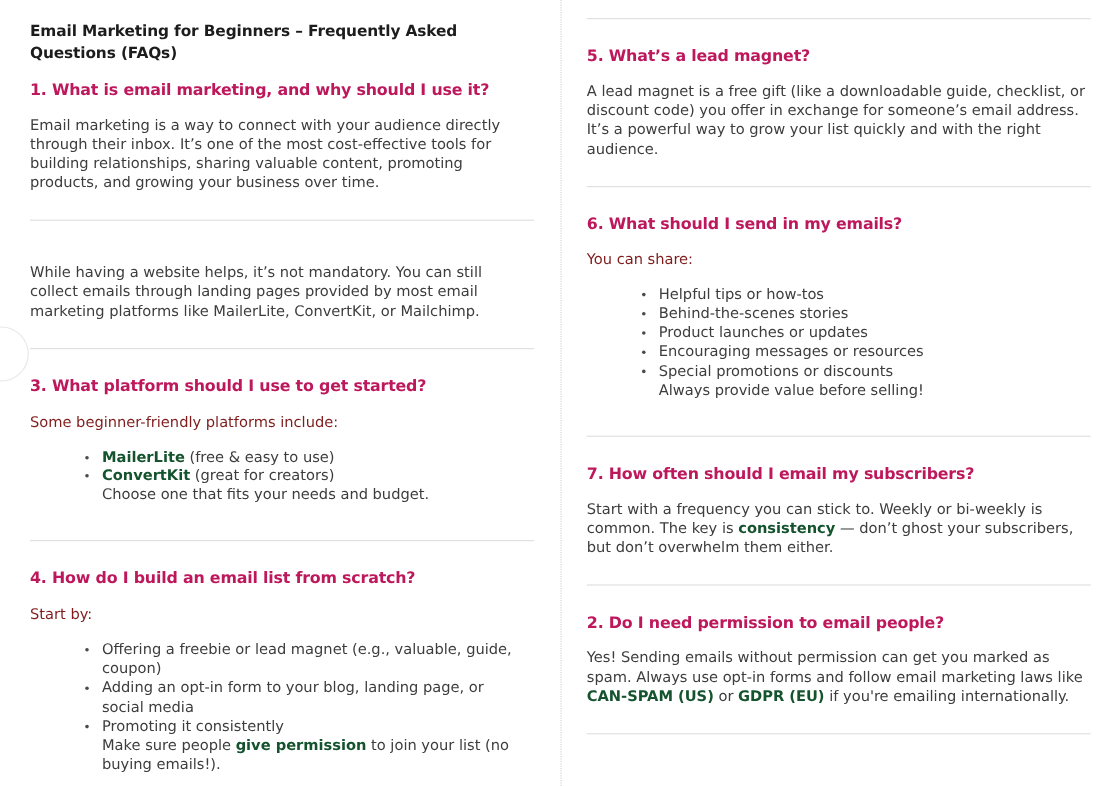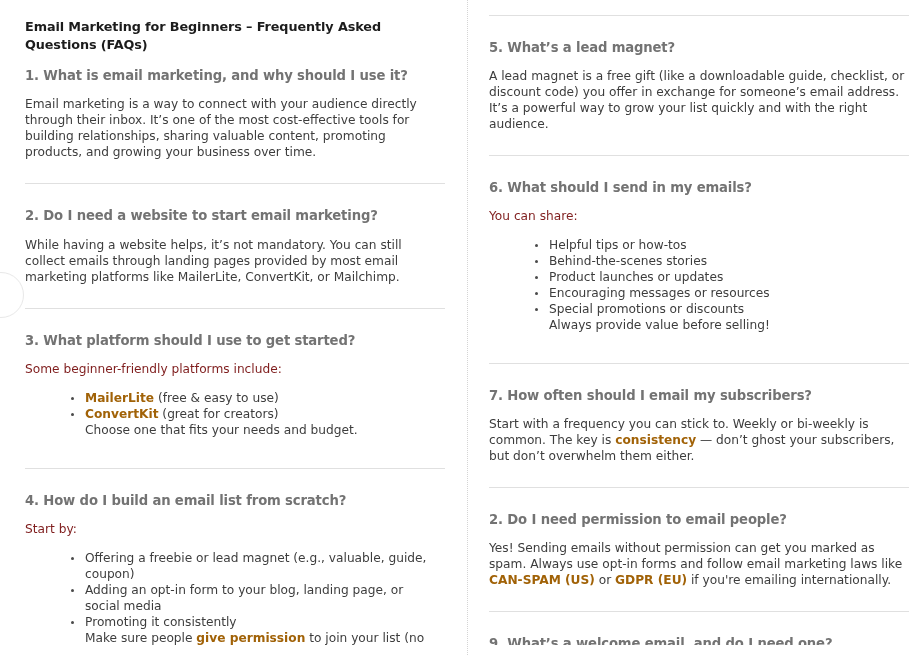--- a/index.html
+++ b/index.html
@@ -64,21 +64,21 @@
     color: #1c1c1c;
     line-height: 1.38;
     letter-spacing: -0.1px;
     margin: 0;
     padding-top: 18px;
   }
 
   h2.q {
     font-size: 13.2px;
     font-weight: bold;
-    color: #737373;
+    color: #be185d;
     line-height: 1.3;
     letter-spacing: -0.15px;
     margin: 0;
   }
 
   p.a {
     font-size: 12.2px;
     line-height: 1.31;
     color: #3d3d3d;
     margin: 0;
@@ -113,21 +113,21 @@
     background: #4a4a4a;
     border-radius: 50%;
   }
   ul.blist li.nobullet {
     padding-left: 16px;
   }
   ul.blist li.nobullet::before {
     display: none;
   }
 
-  b, strong { color: #a16207; font-weight: bold; }
+  b, strong { color: #14532d; font-weight: bold; }
 
   hr.sep {
     border: none;
     border-top: 1.6px solid #e0e0e0;
     margin: 0;
     height: 0;
   }
 
   
   .sp-title-q    { height: 14px; }
@@ -152,21 +152,20 @@
 
     <div class="sp-title-q"></div>
 
     <h2 class="q">1. What is email marketing, and why should I use it?</h2>
     <div class="sp-q-a"></div>
     <p class="a">Email marketing is a way to connect with your audience directly through their inbox. It’s one of the most cost-effective tools for building relationships, sharing valuable content, promoting products, and growing your business over time.</p>
     <div class="sp-a-sep"></div>
     <hr class="sep">
     <div class="sp-sep-q"></div>
 
-    <h2 class="q">2. Do I need a website to start email marketing?</h2>
     <div class="sp-q-a"></div>
     <p class="a">While having a website helps, it’s not mandatory. You can still collect emails through landing pages provided by most email marketing platforms like MailerLite, ConvertKit, or Mailchimp.</p>
     <div class="sp-a-sep"></div>
     <hr class="sep">
     <div class="sp-sep-q"></div>
 
     <h2 class="q">3. What platform should I use to get started?</h2>
     <div class="sp-q-a"></div>
     <p class="lead">Some beginner-friendly platforms include:</p>
     <div class="sp-lead-list"></div>
@@ -228,17 +227,16 @@
     <hr class="sep">
     <div class="sp-sep-q"></div>
 
     <h2 class="q">2. Do I need permission to email people?</h2>
     <div class="sp-q-a"></div>
     <p class="a"><span>Yes! Sending emails without permission can get you marked as spam. Always use opt-in forms and follow email marketing laws like </span><b>CAN-SPAM (US)</b><span> or </span><b>GDPR (EU)</b><span> if you're emailing internationally.</span></p>
     <div class="sp-a-sep"></div>
     <hr class="sep">
     <div class="sp-sep-q"></div>
 
-    <h2 class="q">9. What’s a welcome email, and do I need one?</h2>
 
   </div>
 
 </div>
 
 </body></html>

